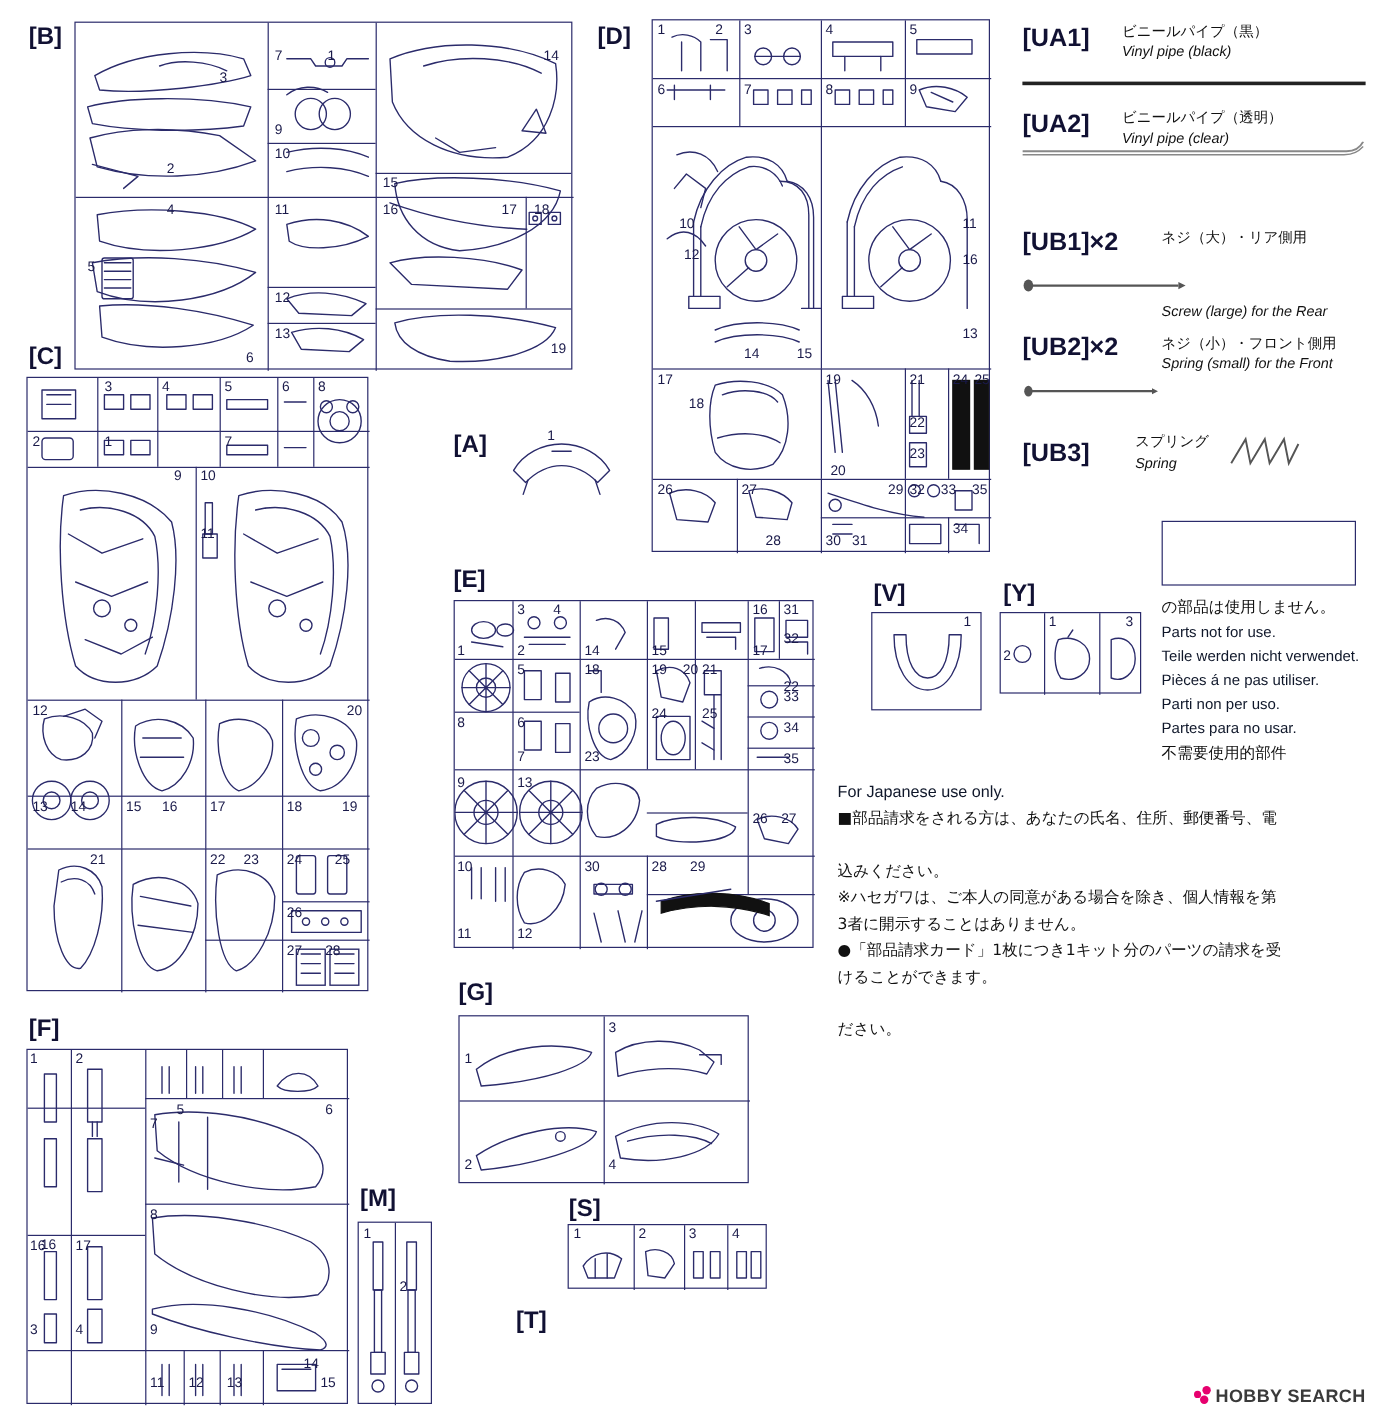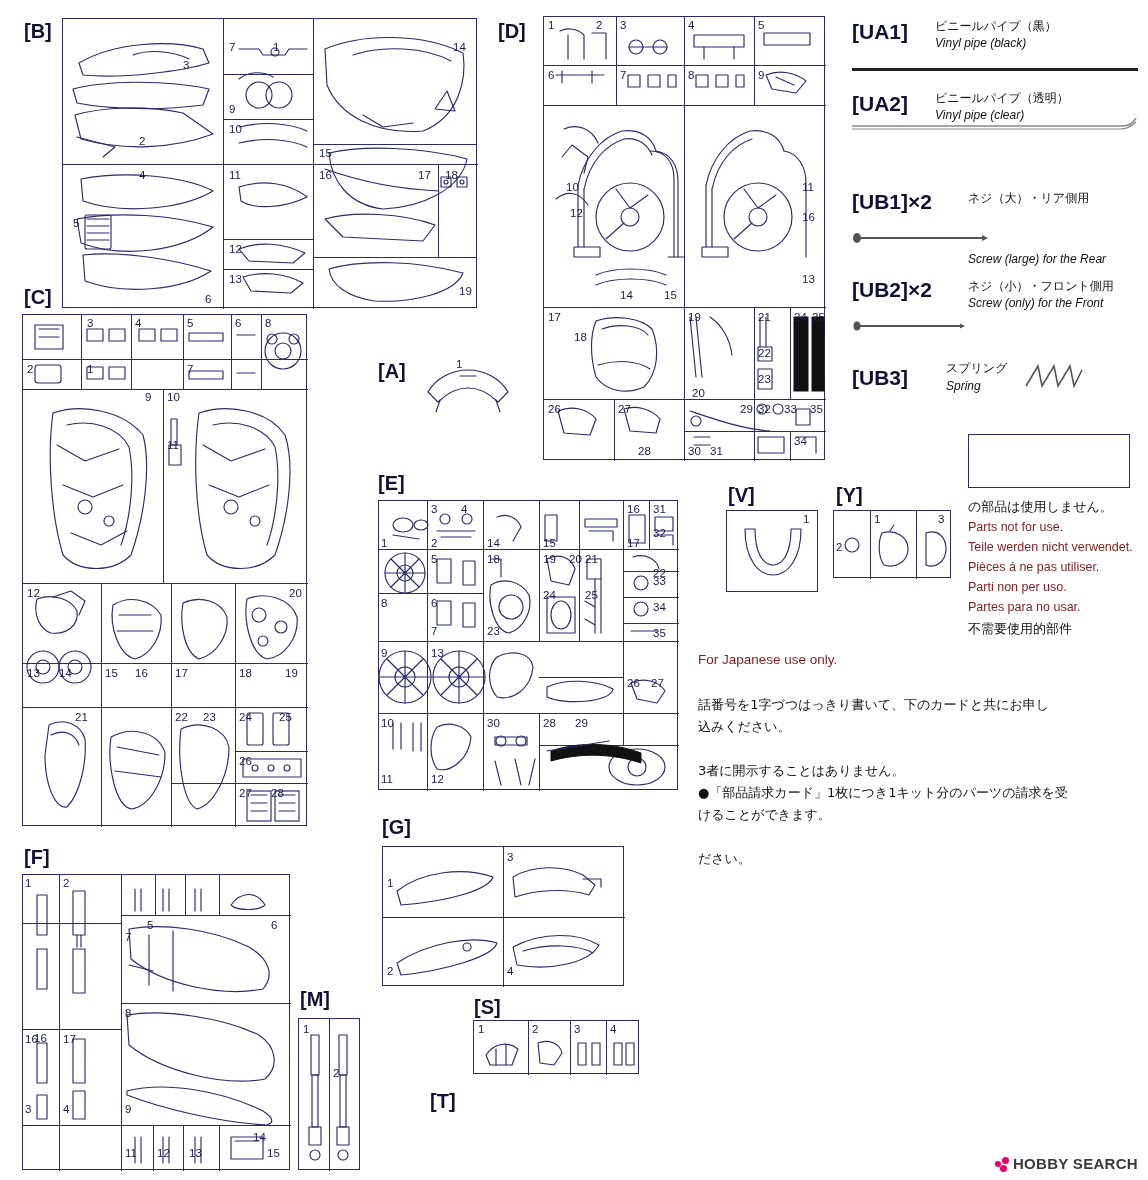--- a/index.html
+++ b/index.html
@@ -33,23 +33,23 @@
     font-size:11.5px;
     color:#1a1a4a;
     font-family:"Liberation Sans", sans-serif;
   }
   .jp{font-family:"DejaVu Sans", sans-serif;}
   .opt-label{position:absolute;font-size:21px;font-weight:bold;color:#111133;}
   .opt-jp{position:absolute;font-size:12px;color:#111;font-family:"DejaVu Sans",sans-serif;}
   .opt-en{position:absolute;font-size:12px;color:#111;font-style:italic;}
   .tube{position:absolute;height:3px;background:#222;}
   .notebox{position:absolute;border:1.4px solid #2b2b6b;background:#fff;}
-  .note{position:absolute;font-size:12.5px;color:#7f1d1d;line-height:1.5;}
+  .note{position:absolute;font-size:12.5px;color:#0f172a;line-height:1.5;}
   .note-jp{position:absolute;font-size:13px;color:#111;line-height:1.62;font-family:"DejaVu Sans",sans-serif;}
-  .wm{position:absolute;right:10px;bottom:8px;display:flex;align-items:flex-end;gap:3px;}
+  .wm{position:absolute;right:10px;bottom:8px;display:flex;align-items:flex-start;gap:3px;}
   .wm-txt{font-size:15px;font-weight:bold;color:#3a3a3a;letter-spacing:.3px;}
   .wm-mark{width:15px;height:15px;position:relative;}
   .wm-mark i{position:absolute;display:block;background:#e6006e;border-radius:50%;}
   svg{display:block;}
   .part{fill:none;stroke:#2b2b6b;stroke-width:1.15;stroke-linejoin:round;stroke-linecap:round;}
   .partf{fill:#ffffff;stroke:#2b2b6b;stroke-width:1.15;}
   .dark{fill:#111;stroke:#111;}
   .tyre{fill:none;stroke:#2b2b6b;stroke-width:1.6;}
 </style>
 </head>
@@ -665,21 +665,21 @@
           <path d="M4 6 L 130 6" stroke="#555" stroke-width="2" fill="none"></path>
           <ellipse cx="5" cy="6" rx="4" ry="5" fill="#555"></ellipse>
           <path d="M130 3 L 136 6 L 130 9" fill="#555"></path>
         </svg>
     </div>
 
     <div class="opt-label" style="left:852px;top:278px;">
       <span>[UB2]</span><span>×2</span>
     </div>
     <div class="opt-jp" style="left:968px;top:278px;">ネジ（小）・フロント側用</div>
-    <div class="opt-en" style="left:968px;top:296px;">Screw (only) for the Front</div>
+    <div class="opt-en" style="left:968px;top:296px;">Spring (small) for the Front</div>
     <div style="position:absolute;left:852px;top:320px;width:120px;height:12px;">
       <svg width="120" height="12">
           <path d="M4 6 L 108 6" stroke="#555" stroke-width="1.8" fill="none"></path>
           <ellipse cx="5" cy="6" rx="3.5" ry="4.5" fill="#555"></ellipse>
           <path d="M108 3.5 L 113 6 L 108 8.5" fill="#555"></path>
         </svg>
     </div>
 
     <div class="opt-label" style="left:852px;top:366px;">[UB3]</div>
     <div class="opt-jp" style="left:946px;top:360px;">スプリング</div>
@@ -694,22 +694,23 @@
   <div class="notebox" style="left:968px;top:434px;width:160px;height:52px;"></div>
   <div class="note-jp" style="left:968px;top:496px;width:180px;">の部品は使用しません。</div>
   <div class="note" style="left:968px;top:518px;">Parts not for use.</div>
   <div class="note" style="left:968px;top:538px;">Teile werden nicht verwendet.</div>
   <div class="note" style="left:968px;top:558px;">Pièces á ne pas utiliser.</div>
   <div class="note" style="left:968px;top:578px;">Parti non per uso.</div>
   <div class="note" style="left:968px;top:598px;">Partes para no usar.</div>
   <div class="note-jp" style="left:968px;top:618px;">不需要使用的部件</div>
 
   <div class="note" style="left:698px;top:650px;font-size:13.5px;">For Japanese use only.</div>
-  <div class="note-jp" style="left:698px;top:694px;">話番号を1字づつはっきり書いて、下のカードと共にお申し</div>
+  <div class="note-jp" style="left:698px;top:672px;">■部品請求をされる方は、あなたの氏名、住所、郵便番号、電</div>
   <div class="note-jp" style="left:698px;top:716px;">込みください。</div>
+  <div class="note-jp" style="left:698px;top:738px;">※ハセガワは、ご本人の同意がある場合を除き、個人情報を第</div>
   <div class="note-jp" style="left:698px;top:760px;">3者に開示することはありません。</div>
   <div class="note-jp" style="left:698px;top:782px;">●「部品請求カード」1枚につき1キット分のパーツの請求を受</div>
   <div class="note-jp" style="left:698px;top:804px;">けることができます。</div>
   <div class="note-jp" style="left:698px;top:848px;">ださい。</div>
 
   <div class="wm">
     <span class="wm-mark">
       <i style="left:0;top:4px;width:6px;height:6px;"></i>
       <i style="left:7px;top:0;width:7px;height:7px;"></i>
       <i style="left:5px;top:8px;width:7px;height:7px;"></i>

